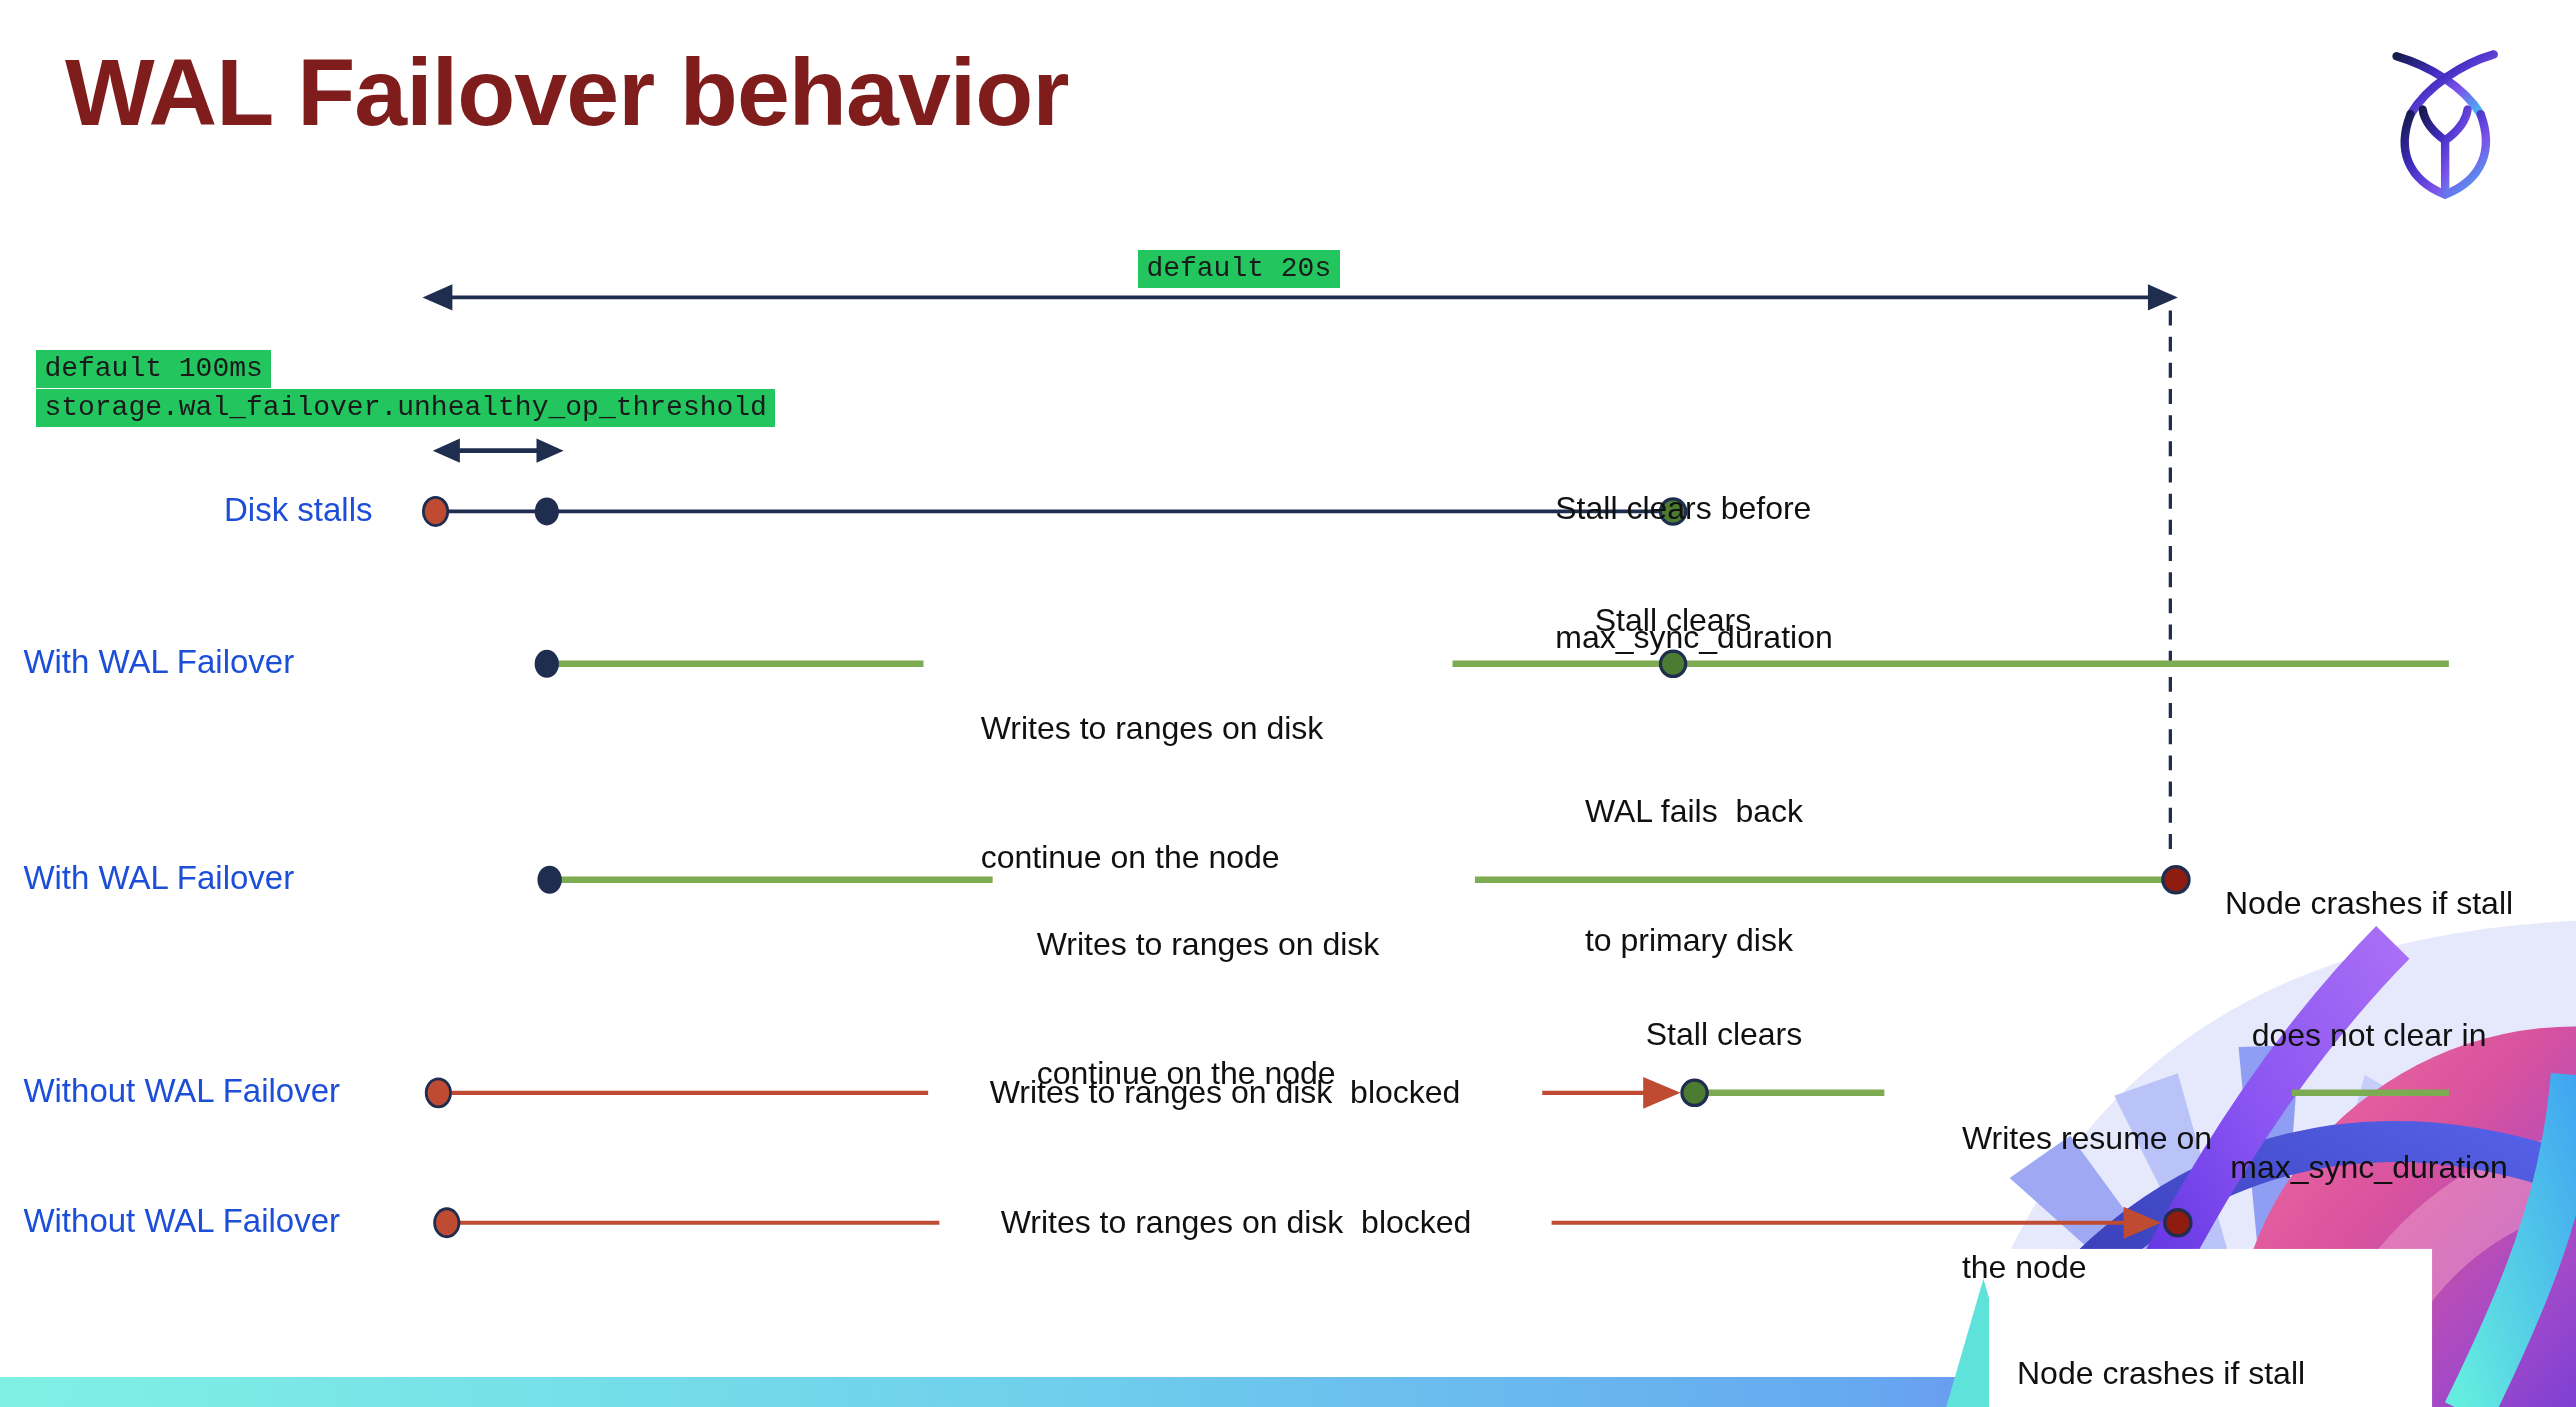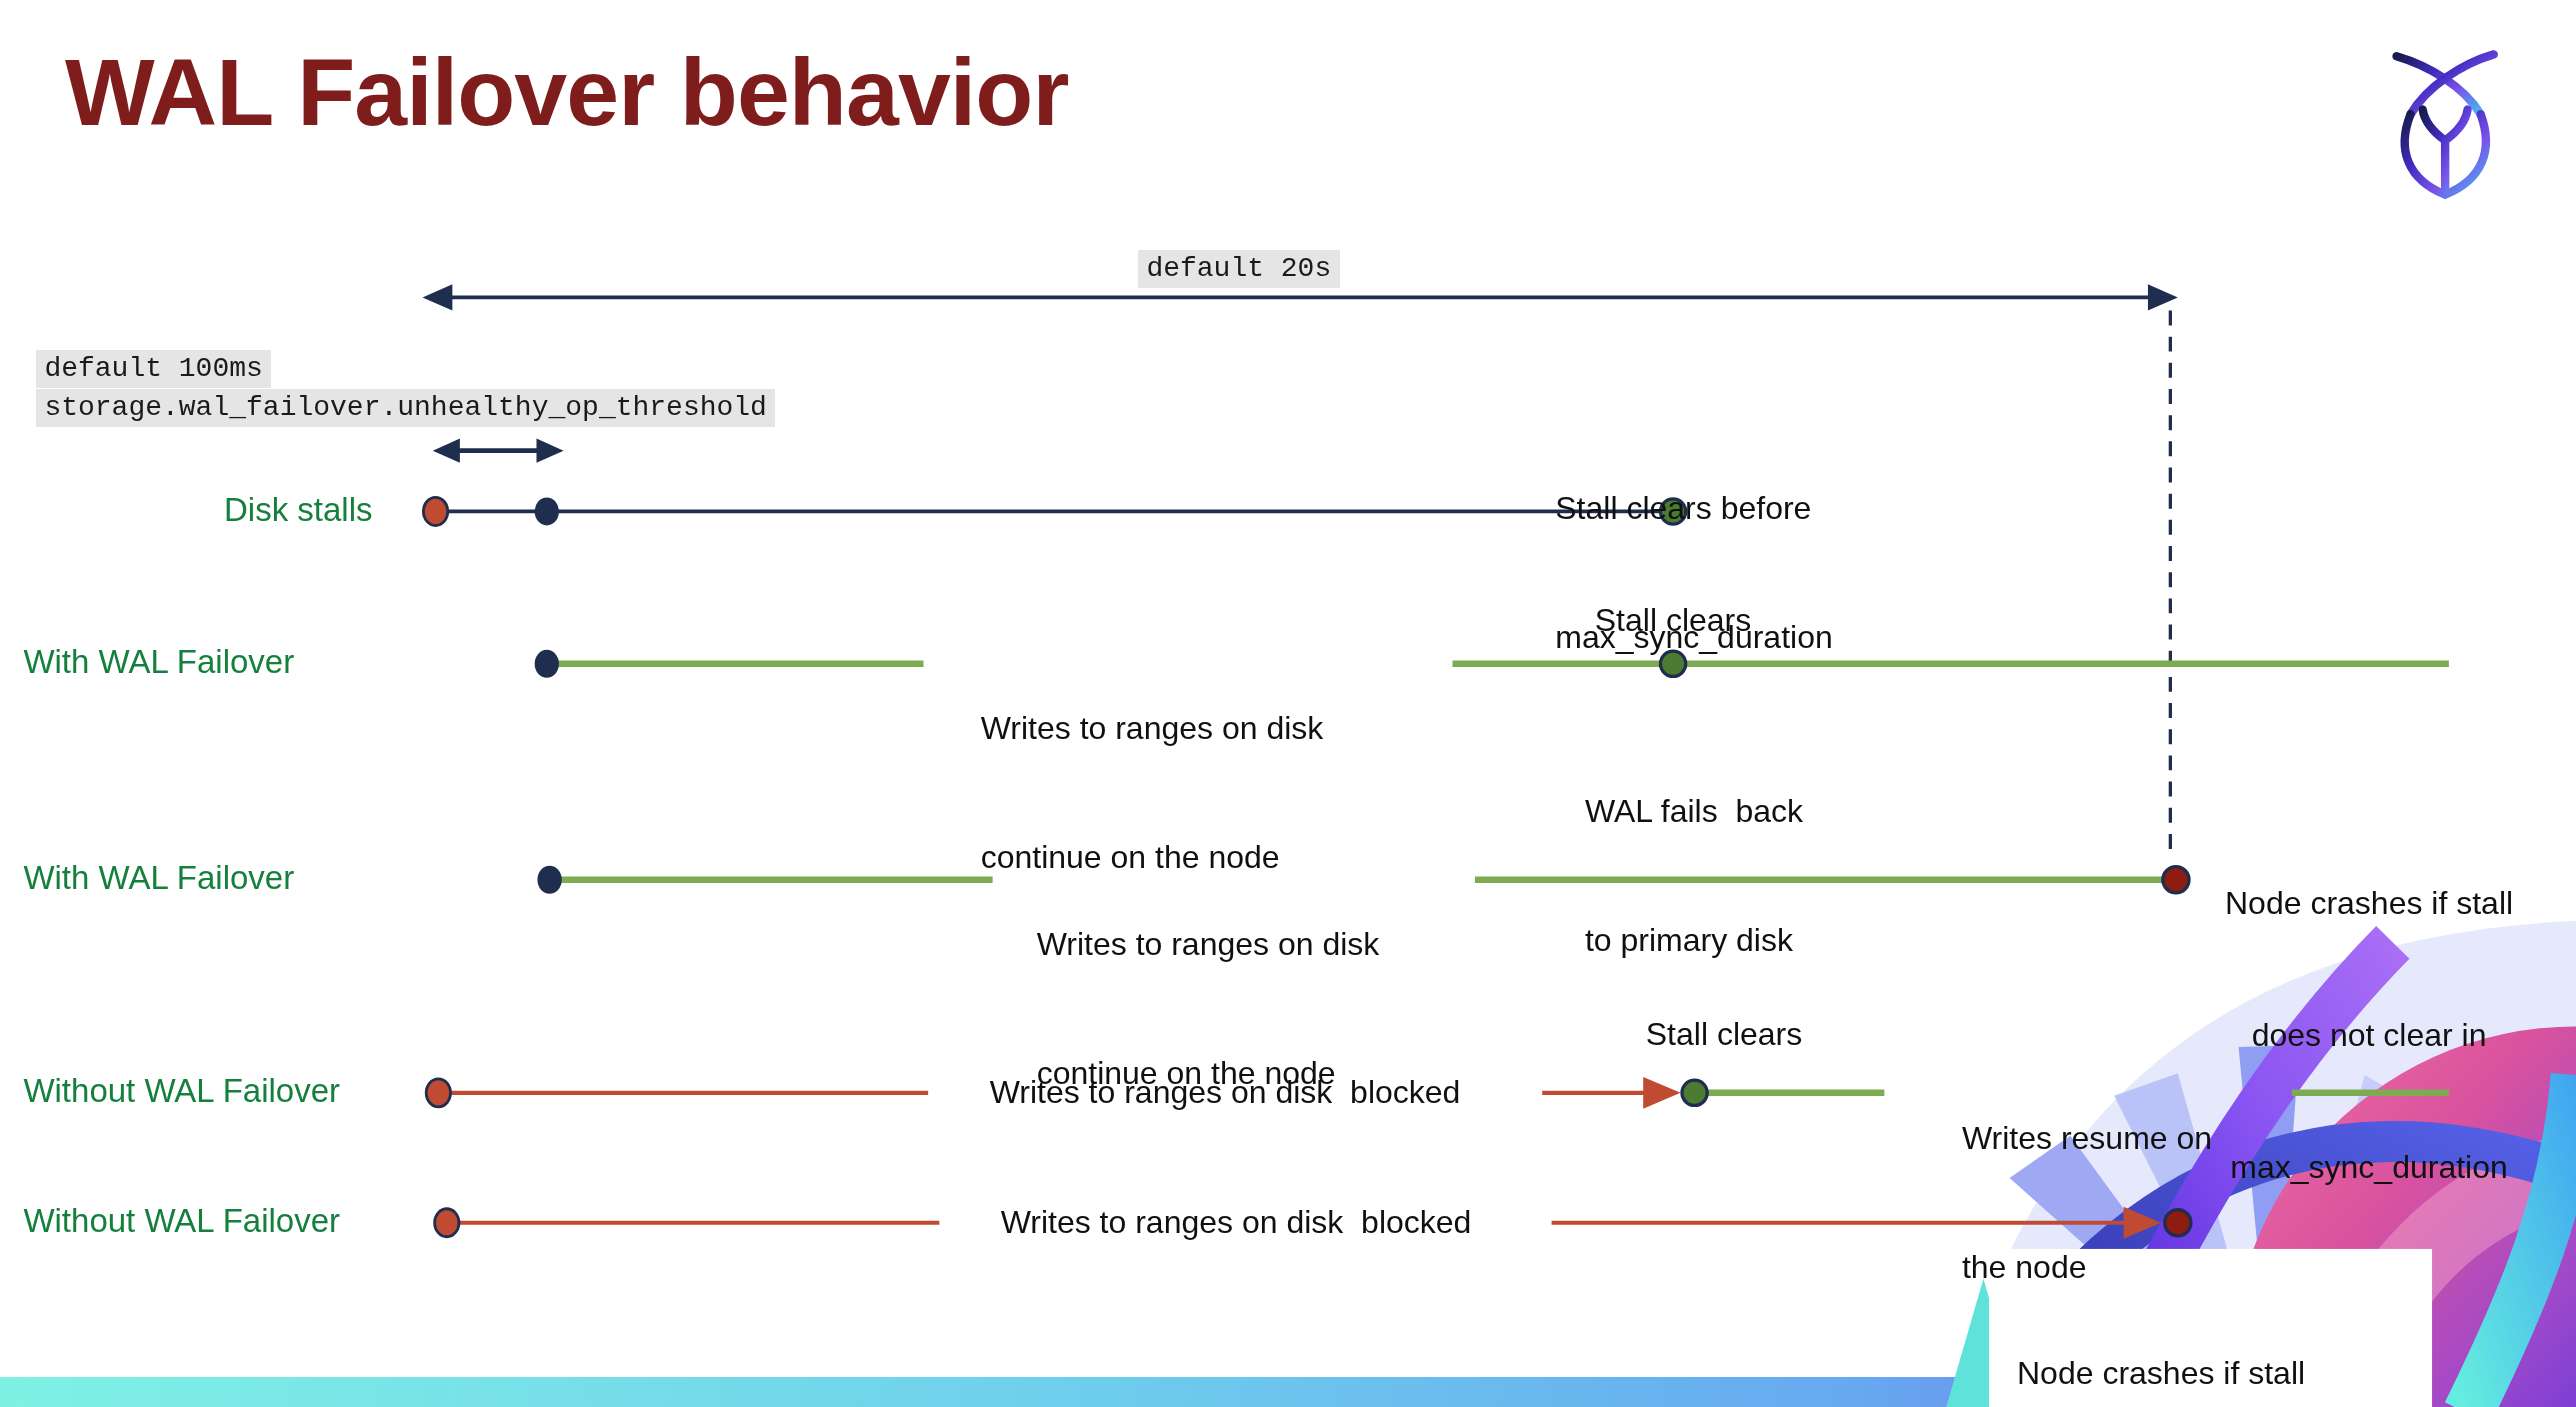--- a/index.html
+++ b/index.html
@@ -3,22 +3,22 @@
 <meta charset="utf-8">
 <style>
   html,body{margin:0;padding:0;background:#ffffff;}
   .slide{position:relative;width:2576px;height:1408px;background:#ffffff;overflow:hidden;
          font-family:"Liberation Sans",sans-serif;color:#101010;}
   .layer{position:absolute;inset:0;}
   svg.canvas{position:absolute;left:0;top:0;width:2576px;height:1408px;}
   .page-title{position:absolute;left:65px;top:36px;font-size:95px;line-height:112px;
               font-weight:bold;letter-spacing:-0.9px;color:#7f1d1d;white-space:pre;}
   .mono{position:absolute;font-family:"Liberation Mono",monospace;font-size:28px;line-height:34px;
-        background:#e5e5e5;color:#1a1a1a;padding:1.9px 8.4px;white-space:pre;}
-  .rowlab{position:absolute;font-size:33px;line-height:39px;color:#15803d;white-space:pre;}
+        background:#22c55e;color:#1a1a1a;padding:1.9px 8.4px;white-space:pre;}
+  .rowlab{position:absolute;font-size:33px;line-height:39px;color:#1d4ed8;white-space:pre;}
   .ann{position:absolute;font-size:32px;line-height:43px;color:#101010;white-space:pre;}
   .ann.center{transform:translateX(-50%);text-align:left;}
   .ann.left{text-align:center;}
   .ann div{white-space:pre;}
 </style>
 </head>
 <body>
 
 <div class="slide">
 

